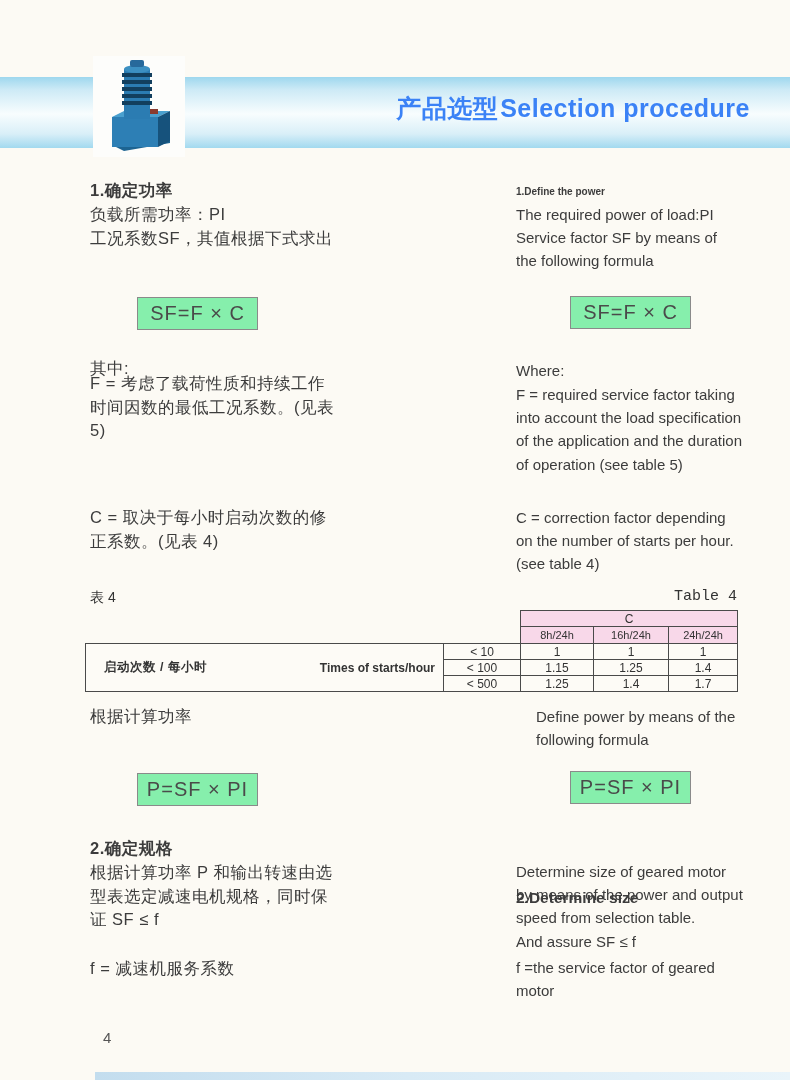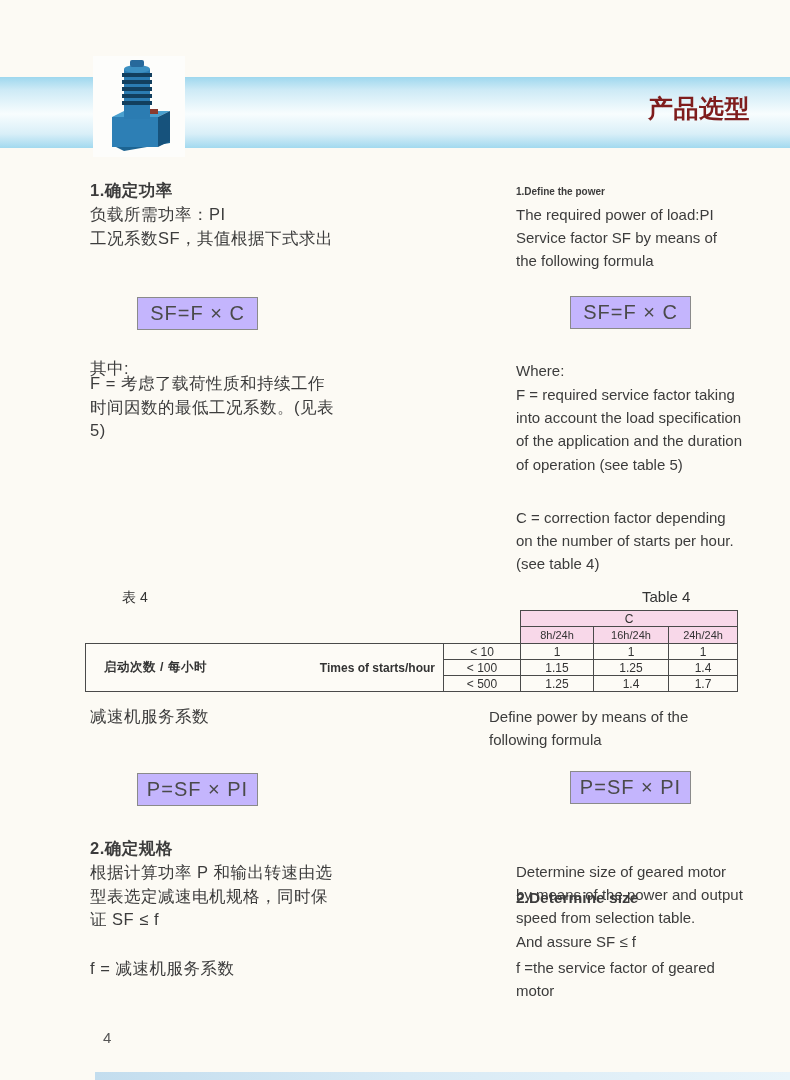--- a/index.html
+++ b/index.html
@@ -14,37 +14,37 @@
     position:absolute;left:0;top:77px;width:790px;height:71px;
     background:linear-gradient(180deg,#9ed7ee 0%,#cdeaf6 18%,#f8fdfe 52%,#d9eff8 80%,#a2d9ef 100%);
   }
   .photo-box{
     position:absolute;left:93px;top:56px;width:92px;height:101px;
     background:#fdfdfb;display:flex;align-items:center;justify-content:center;
   }
   .header-title{
     position:absolute;top:91px;right:40px;height:34px;
     display:flex;align-items:center;gap:2px;
-    font-weight:bold;font-size:25px;color:#7f1d1d;letter-spacing:.5px;
+    font-weight:bold;font-size:25px;color:#3b82f6;letter-spacing:.5px;
     white-space:nowrap;
     margin-left:26px;
   }
   
   .tb{position:absolute;white-space:pre-line;}
   .cn{font-size:16.5px;line-height:23.5px;letter-spacing:.5px;}
   .en{font-size:15px;line-height:23.2px;}
   .bold{font-weight:bold;}
   .formula-box{
     position:absolute;width:119px;height:31px;
-    border:1px solid #8a8a8a;background:#c4b5fd;
+    border:1px solid #8a8a8a;background:#86efac;
     display:flex;align-items:center;justify-content:center;
     font-size:20px;color:#4a4a4a;letter-spacing:1px;
   }
   
-  .tbl-caption{position:absolute;font-size:14px;color:#333;margin-left:32px;}
+  .tbl-caption{position:absolute;font-size:14px;color:#333;}
   .tbl-wrap{position:absolute;left:85px;top:610px;width:652px;}
   table.t4{border-collapse:collapse;table-layout:fixed;width:652px;font-size:12px;color:#333;}
   table.t4 td{border:1px solid #4a4a4a;text-align:center;padding:0;height:15px;background:#fdfbf6;}
   table.t4 td.blank{border:none;background:transparent;}
   table.t4 td.pink{background:#f8d8e9;}
   table.t4 td.subhead{font-size:11px;}
   table.t4 td.biglabel{text-align:left;font-weight:bold;}
   .biglabel-inner{display:flex;justify-content:space-between;align-items:center;padding:0 8px 0 18px;}
   .biglabel-inner .lbl-cn{font-size:12.5px;letter-spacing:.5px;}
   .biglabel-inner .lbl-en{font-size:12px;}
@@ -78,35 +78,38 @@
       <rect x="22" y="42" width="30" height="4" fill="#123f5e"></rect>
       <ellipse cx="37" cy="10" rx="13" ry="4" fill="#3c90c2"></ellipse>
       <rect x="30" y="1" width="14" height="7" rx="2" fill="#27699b"></rect>
 
       <rect x="50" y="50" width="8" height="5" fill="#8a3b2f"></rect>
     </svg>
   </div>
 
   <div class="header-title">
     <span>产品选型</span>
+    <span>Selection procedure</span>
   </div>
 
   <div class="tb cn bold" style="left:90px;top:179px;">1.确定功率</div>
   <div class="tb cn" style="left:90px;top:203px;width:335px;">负载所需功率：PI
 工况系数SF，其值根据下式求出</div>
 
   <div class="formula-box" style="left:137px;top:297px;">SF=F × C</div>
 
   <div class="tb cn" style="left:90px;top:357px;">其中:</div>
   <div class="tb cn" style="left:90px;top:372px;width:335px;">F = 考虑了载荷性质和持续工作
 时间因数的最低工况系数。(见表
 5)</div>
+  <div class="tb cn" style="left:90px;top:506px;width:335px;">C = 取决于每小时启动次数的修
+正系数。(见表 4)</div>
 
   <div class="tbl-caption" style="left:90px;top:589px;">表 4</div>
-  <div class="tbl-caption" style="left:610px;top:588px;width:127px;font-size:15px;">Table 4</div>
+  <div class="tbl-caption" style="left:610px;top:588px;width:127px;text-align:right;font-size:15px;font-family:Liberation Mono, monospace;">Table 4</div>
 
   <div class="tbl-wrap">
     <table class="t4">
       <colgroup>
         <col style="width:358px">
           <col style="width:77px">
         <col style="width:73px">
           <col style="width:75px">
           <col style="width:69px">
       </colgroup>
@@ -141,21 +144,21 @@
       <tr>
         <td>&lt; 500</td>
         <td>1.25</td>
         <td>1.4</td>
         <td>1.7</td>
       </tr>
     </tbody>
       </table>
   </div>
 
-  <div class="tb cn" style="left:90px;top:705px;">减速机服务系数</div>
+  <div class="tb cn" style="left:90px;top:705px;">根据计算功率</div>
   <div class="formula-box" style="left:137px;top:773px;">P=SF × PI</div>
 
   <div class="tb cn bold" style="left:90px;top:837px;">2.确定规格</div>
   <div class="tb cn" style="left:90px;top:861px;width:335px;">根据计算功率 P 和输出转速由选
 型表选定减速电机规格，同时保
 证  SF ≤ f</div>
   <div class="tb cn" style="left:90px;top:957px;">f = 减速机服务系数</div>
 
   <div class="tb en bold" style="left:516px;top:180px;font-size:10px;">1.Define the power</div>
   <div class="tb en" style="left:516px;top:203px;width:245px;">The required power of load:PI
@@ -166,21 +169,21 @@
 
   <div class="tb en" style="left:516px;top:359px;">Where:</div>
   <div class="tb en" style="left:516px;top:383px;width:245px;">F = required service factor taking
 into account the load specification
 of the application and the duration
 of operation (see table 5)</div>
   <div class="tb en" style="left:516px;top:506px;width:245px;">C = correction factor depending
 on the number of starts per hour.
 (see table 4)</div>
 
-  <div class="tb en" style="left:489px;top:705px;width:245px;">Define power by means of the
+  <div class="tb en" style="left:536px;top:705px;width:245px;">Define power by means of the
 following formula</div>
   <div class="formula-box" style="left:570px;top:771px;">P=SF × PI</div>
 
   <div class="tb en bold" style="left:516px;top:886px;font-size:15.5px;">2.Determine  size</div>
   <div class="tb en" style="left:516px;top:860px;width:245px;">Determine size of geared motor
 by means of the power and output
 speed from selection table.
 And assure  SF ≤ f</div>
   <div class="tb en" style="left:516px;top:956px;width:245px;">f =the service factor of geared
 motor</div>

